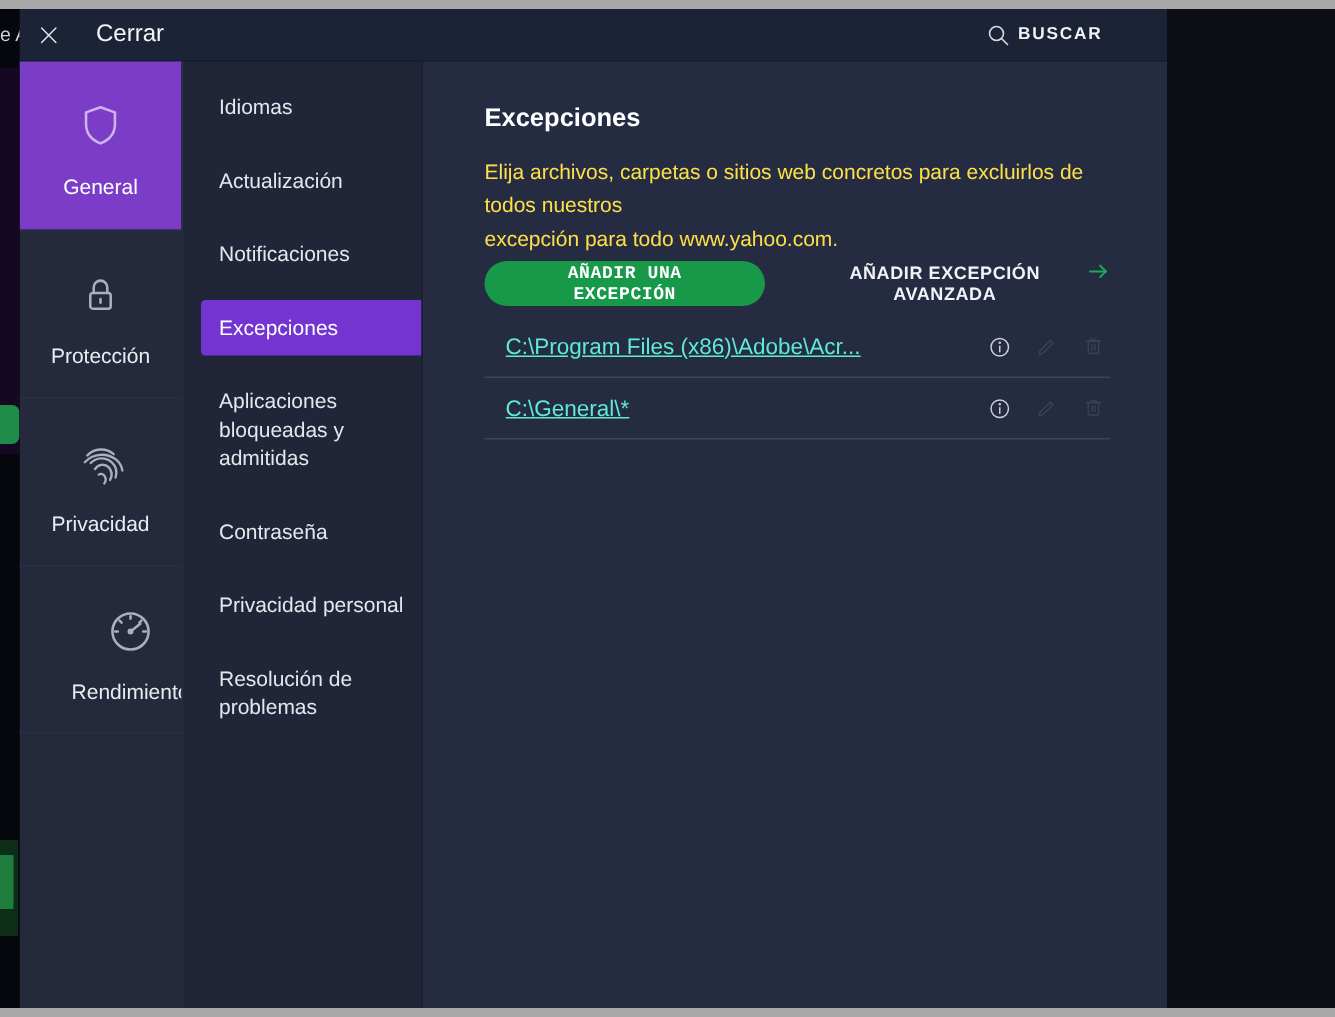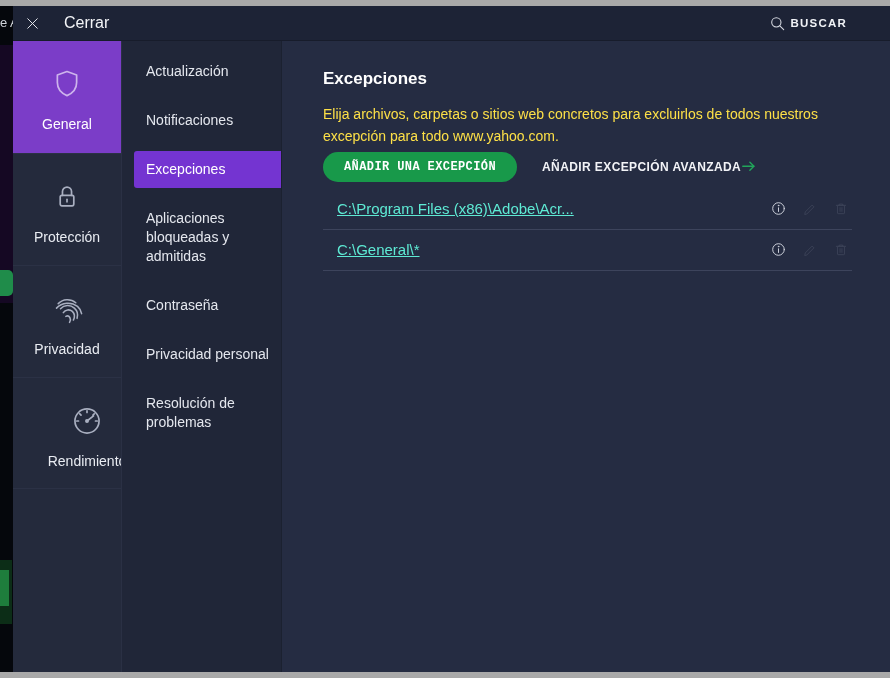--- a/index.html
+++ b/index.html
@@ -17,21 +17,21 @@
 
   
   .left-strip { position:absolute; left:0; top:6px; width:13px; height:666px;
     background:#05070c; overflow:hidden; z-index:20; }
   .left-strip .frag-text { position:absolute; top:9px; left:0; color:#cfd3da; font-size:13px; white-space:nowrap; }
   .left-strip .frag-purple { position:absolute; top:39px; left:0; width:13px; height:258px; background:#150823; }
   .left-strip .frag-green-1 { position:absolute; top:264px; left:0; width:13px; height:26px; background:#1f8c4a; border-radius:0 5px 5px 0; }
   .left-strip .frag-green-2 { position:absolute; top:554px; left:0; width:12px; height:64px; background:#0c2d17; }
   .left-strip .frag-green-2b { position:absolute; top:564px; left:0; width:9px; height:36px; background:#1e7d3c; }
 
-  .app { position:absolute; left:13px; top:6px; width:877px; height:666px;
+  .app { position:absolute; left:13px; top:6px; width:765px; height:666px;
     display:flex; flex-direction:column; }
 
   
   .topbar { height:35px; background:#1d2336; flex:0 0 35px;
     display:flex; align-items:center; border-bottom:1px solid #171c2b; }
   .close-area { display:flex; align-items:center; gap:24px; margin-left:12px;
     background:none; border:none; cursor:pointer; }
   .icon-x { width:15px; height:15px; color:#e8eaf0; display:block; }
   .titlebar-label { color:#f4f5f8; font-size:16px; }
   .search-area { margin-left:auto; margin-right:43px; display:flex; align-items:center; gap:5px;
@@ -165,20 +165,21 @@
               <line x1="16.2" y1="7.8" x2="17.1" y2="6.9"></line>
               <line x1="18" y1="12" x2="19.2" y2="12"></line>
             </svg>
           </span>
           <span class="tile-label">Rendimiento</span>
         </button>
         <div class="sidebar1-filler"></div>
       </nav>
 
       <nav class="sidebar2">
+        <button class="menu-item">Idiomas</button>
         <button class="menu-item">Actualización</button>
         <button class="menu-item">Notificaciones</button>
         <button class="menu-item active">Excepciones</button>
         <button class="menu-item">Aplicaciones bloqueadas y admitidas</button>
         <button class="menu-item">Contraseña</button>
         <button class="menu-item">Privacidad personal</button>
         <button class="menu-item">Resolución de problemas</button>
       </nav>
 
       <main class="main">

